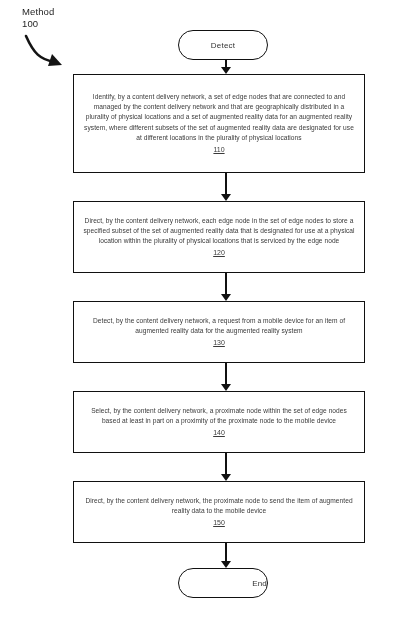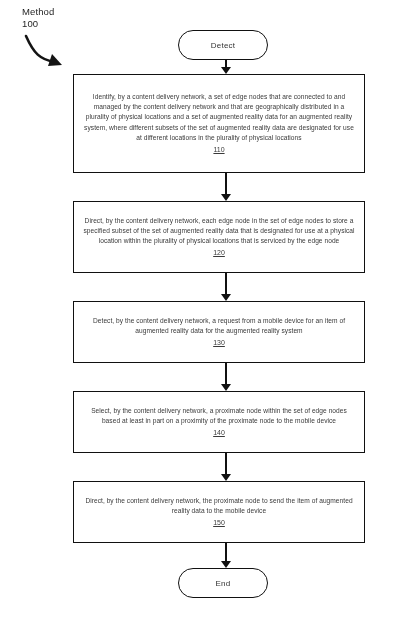--- a/index.html
+++ b/index.html
@@ -37,21 +37,21 @@
     border-radius:16px;
     background:#fff;
     display:flex;
     align-items:center;
     justify-content:center;
     font-size:8px;
     color:#333;
     letter-spacing:.2px;
   }
   #terminal-start{left:178px;top:30px;width:90px;height:30px;}
-  #terminal-end{left:178px;top:568px;width:90px;height:30px;}
+  #terminal-end{left:178px;top:568px;width:90px;height:30px;justify-content:flex-end;}
 
   
   .process{
     position:absolute;
     box-sizing:border-box;
     left:73px;
     width:292px;
     border:1.4px solid #111;
     background:#fff;
     display:flex;

